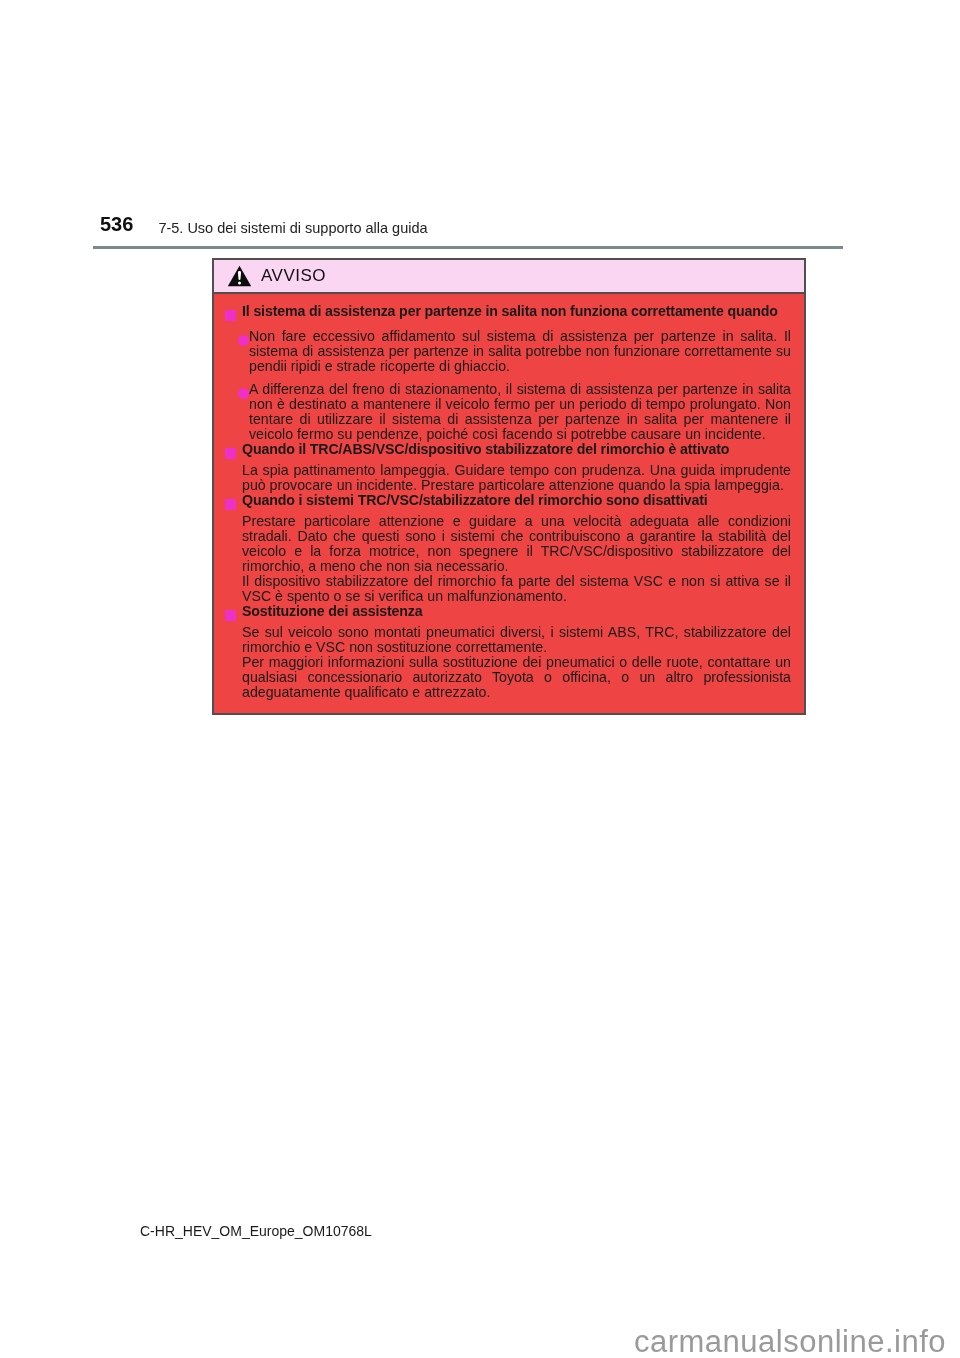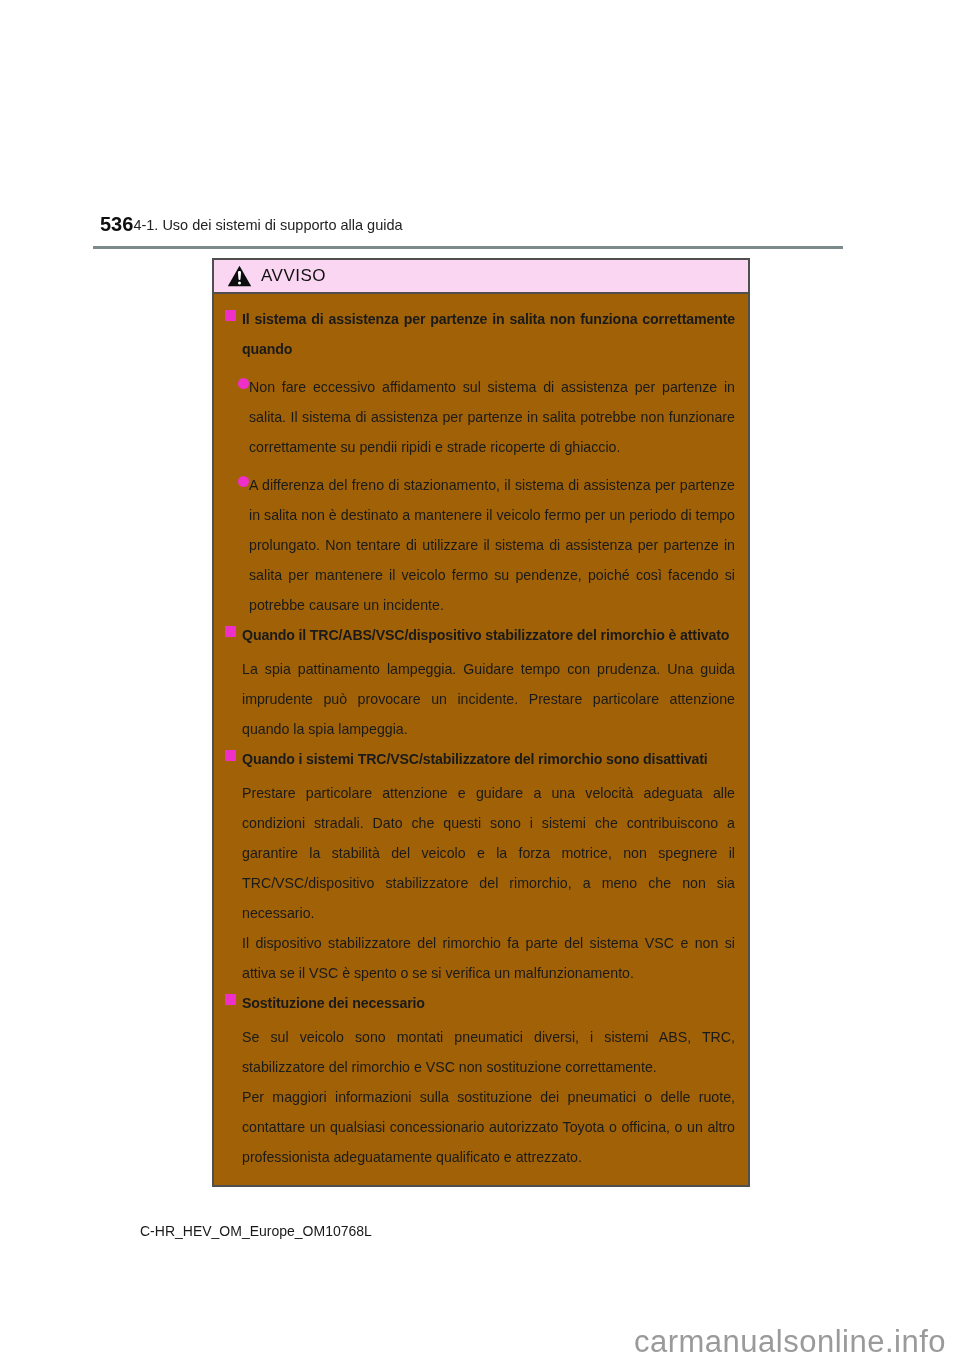--- a/index.html
+++ b/index.html
@@ -3,40 +3,40 @@
 <meta charset="utf-8">
 <style>
   * { margin:0; padding:0; box-sizing:border-box; }
   html,body { background:#ffffff; }
   body {
     width:960px; height:1358px; position:relative; overflow:hidden;
     font-family:"Liberation Sans", sans-serif; color:#1a1a1a;
   }
   .header-row {
     position:absolute; left:100px; top:213px;
-    display:flex; align-items:center; white-space:nowrap;
+    display:flex; align-items:flex-end; gap:25px; white-space:nowrap;
   }
   .page-number { font-size:20px; font-weight:bold; color:#0f0f0f; }
   .chapter-title { font-size:14.5px; color:#222; }
   .rule {
     position:absolute; left:93px; top:246px; width:750px; height:3px;
     background:var(--rule-gray,#7b8a8a);
   }
   .notice-box {
-    position:absolute; left:212px; top:258px; width:538px;
-    border:2px solid var(--box-border,#4f4f4f); background:#a16207;
+    position:absolute; left:212px; top:258px; width:594px;
+    border:2px solid var(--box-border,#4f4f4f); background:#ef4444;
   }
   .notice-header {
     height:34px; background:var(--notice-header-bg,#fad6f2);
     border-bottom:2px solid var(--box-border,#4f4f4f);
     display:flex; align-items:center; padding-left:13px; gap:9px;
   }
   .warn-icon { display:flex; align-items:center; }
   .notice-title { font-size:17px; color:#111; letter-spacing:0.5px; }
-  .notice-body { padding:9px 13px 13px 11px; font-size:14.2px; line-height:30px; }
+  .notice-body { padding:9px 13px 13px 11px; font-size:14.2px; line-height:15px; }
   .section { }
   .section:first-child { margin-top:1px; }
   .sec-heading { display:flex; gap:6px; font-weight:bold; }
   .sq {
     flex:0 0 11px; width:11px; height:11px; margin-top:6px;
     background:var(--bullet-magenta,#ee2fc8);
   }
   .sec-heading-text { text-align:justify; letter-spacing:-0.15px; }
   .subitem { display:flex; margin-top:8px; padding-left:13px; }
   .dot {
@@ -55,21 +55,21 @@
     color:var(--watermark-gray,#9a9a9a); letter-spacing:0.5px; white-space:nowrap;
   }
 </style>
 </head>
 <body>
 
 <div class="page">
 
   <div class="header-row">
     <span class="page-number">536</span>
-    <span class="chapter-title">4-1. Uso dei sistemi di supporto alla guida</span>
+    <span class="chapter-title">7-5. Uso dei sistemi di supporto alla guida</span>
   </div>
 
   <div class="rule"></div>
 
   <section class="notice-box">
     <div class="notice-header">
       <span class="warn-icon">
         <svg width="25" height="22" viewBox="0 0 25 22" aria-hidden="true">
           <path d="M12.5 0.8 L24.2 21.2 H0.8 Z" fill="#0d0d0d"></path>
           <path d="M12.5 6.1 c1.05 0 1.65 0.62 1.55 1.55 l-0.55 6.3 c-0.05 0.58 -0.42 0.95 -1 0.95 s-0.95 -0.37 -1 -0.95 l-0.55 -6.3 c-0.1 -0.93 0.5 -1.55 1.55 -1.55 z" fill="#ffffff"></path>
@@ -108,21 +108,21 @@
             <span class="sec-heading-text">Quando i sistemi TRC/VSC/stabilizzatore del rimorchio sono disattivati</span>
           </div>
           <div class="para">
             <div class="para-line">Prestare particolare attenzione e guidare a una velocità adeguata alle condizioni stradali. Dato che questi sono i sistemi che contribuiscono a garantire la stabilità del veicolo e la forza motrice, non spegnere il TRC/VSC/dispositivo stabilizzatore del rimorchio, a meno che non sia necessario.</div>
             <div class="para-line">Il dispositivo stabilizzatore del rimorchio fa parte del sistema VSC e non si attiva se il VSC è spento o se si verifica un malfunzionamento.</div>
           </div>
         </div>
         <div class="section">
           <div class="sec-heading">
             <span class="sq"></span>
-            <span class="sec-heading-text">Sostituzione dei necessario</span>
+            <span class="sec-heading-text">Sostituzione dei assistenza</span>
           </div>
           <div class="para">
             <div class="para-line">Se sul veicolo sono montati pneumatici diversi, i sistemi ABS, TRC, stabilizzatore del rimorchio e VSC non sostituzione correttamente.</div>
             <div class="para-line">Per maggiori informazioni sulla sostituzione dei pneumatici o delle ruote, contattare un qualsiasi concessionario autorizzato Toyota o officina, o un altro professionista adeguatamente qualificato e attrezzato.</div>
           </div>
         </div>
       </div>
   </section>
 
   <div class="footer-code">C-HR_HEV_OM_Europe_OM10768L</div>

